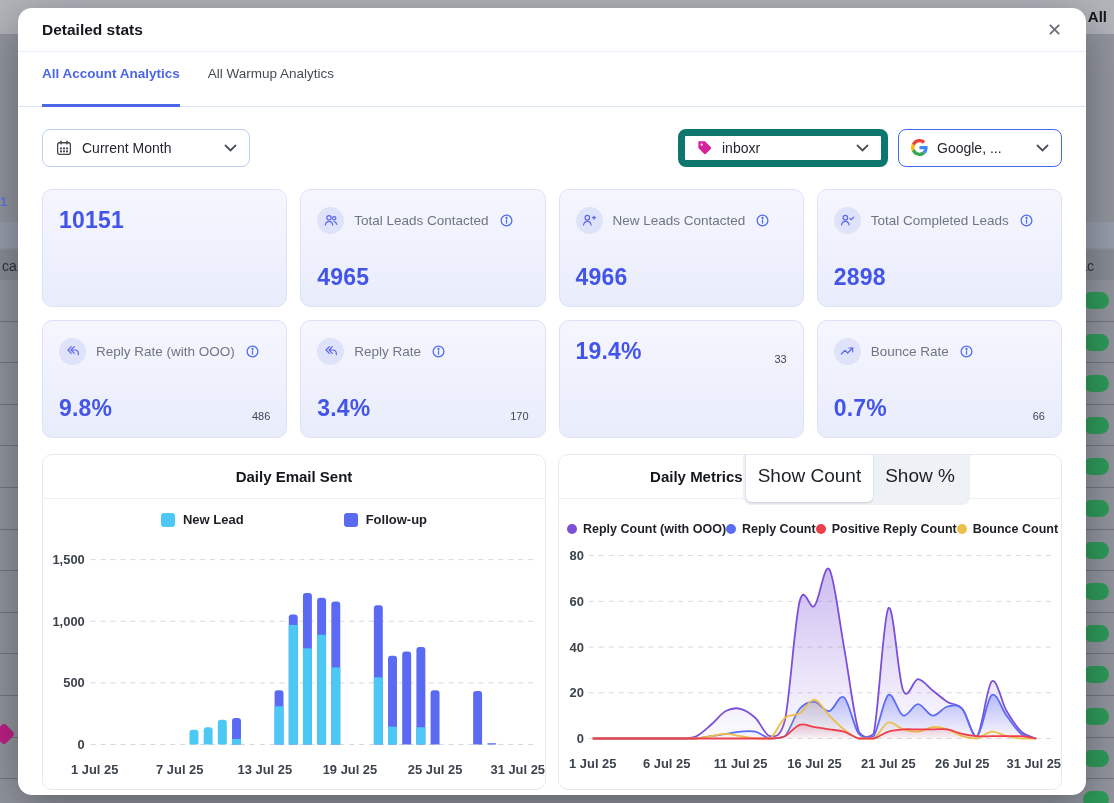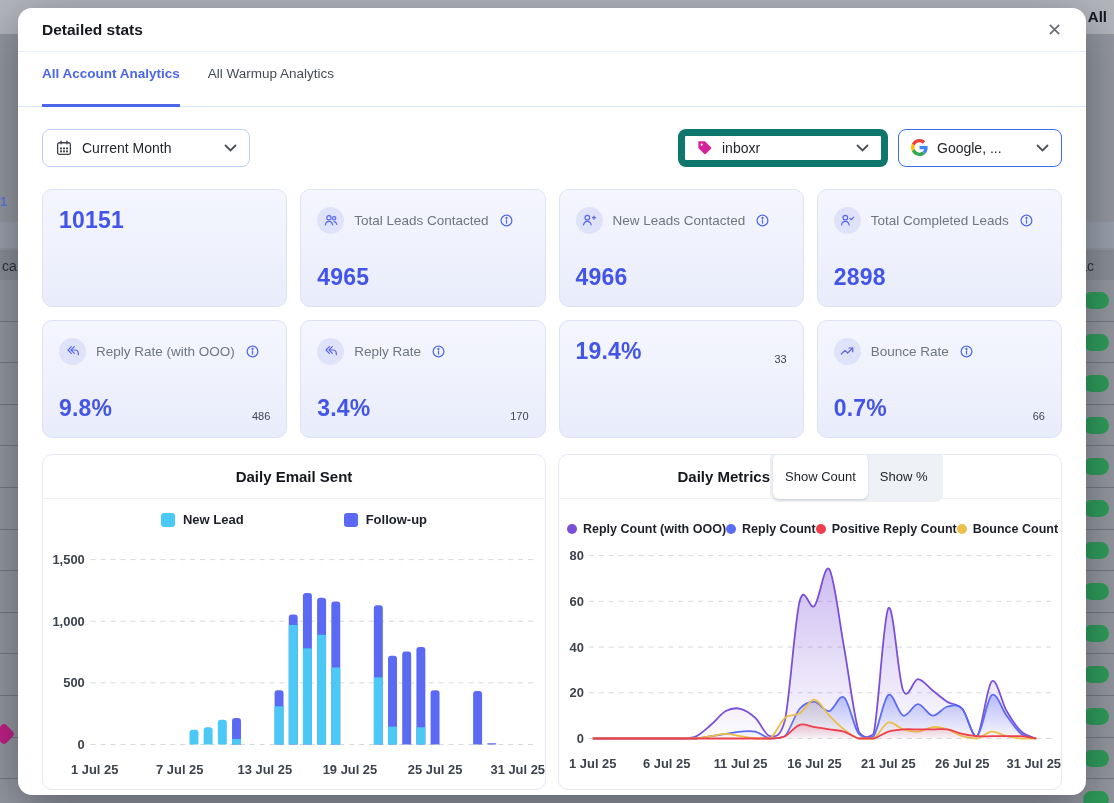--- a/index.html
+++ b/index.html
@@ -51,21 +51,21 @@
   .stat-bottom { display:flex; justify-content:space-between; align-items:flex-end; }
   .stat-value { font-size:23px; font-weight:700; color:#4355e8; letter-spacing:.2px; }
   .stat-secondary { font-size:11px; color:#3f4650; }
 
   .m-charts { margin:16px 24px 0; display:flex; gap:12px; }
   .chart-card { width:504px; height:336px; border:1px solid #e5e9f2; border-radius:10px; background:#fff; overflow:hidden; }
   .chart-head { height:44px; display:flex; align-items:center; justify-content:center;
     padding:0 16px; border-bottom:1px solid #eef1f6; }
   .chart-title { font-size:15px; font-weight:700; color:#14171c; }
   .toggle-wrap { background:#eef1f6; border-radius:8px; padding:3px; display:flex; }
-  .toggle-btn { font-size:13px; color:#1c2026; padding:15px 12px; border-radius:6px; cursor:pointer; white-space:nowrap; }
+  .toggle-btn { font-size:19px; color:#1c2026; padding:15px 12px; border-radius:6px; cursor:pointer; white-space:nowrap; }
   .toggle-btn.active { background:#fff; box-shadow:0 1px 2px rgba(20,25,40,.18); }
 
   .legend-bars { height:34px; display:flex; align-items:center; justify-content:center; gap:100px; padding-top:8px; }
   .legend-bars .item { display:flex; align-items:center; gap:8px; font-size:13px; color:#1c2026; font-weight:600; }
   .legend-sq { width:14px; height:14px; border-radius:3px; }
 
   .legend-lines { height:32px; display:flex; align-items:center; justify-content:space-between; padding:8px 8px 0; }
   .legend-lines .item { display:flex; align-items:center; gap:6px; font-size:12.5px; color:#1c2026; font-weight:600; white-space:nowrap;margin-top:21px; }
   .legend-dot { width:10px; height:10px; border-radius:50%; }
 

